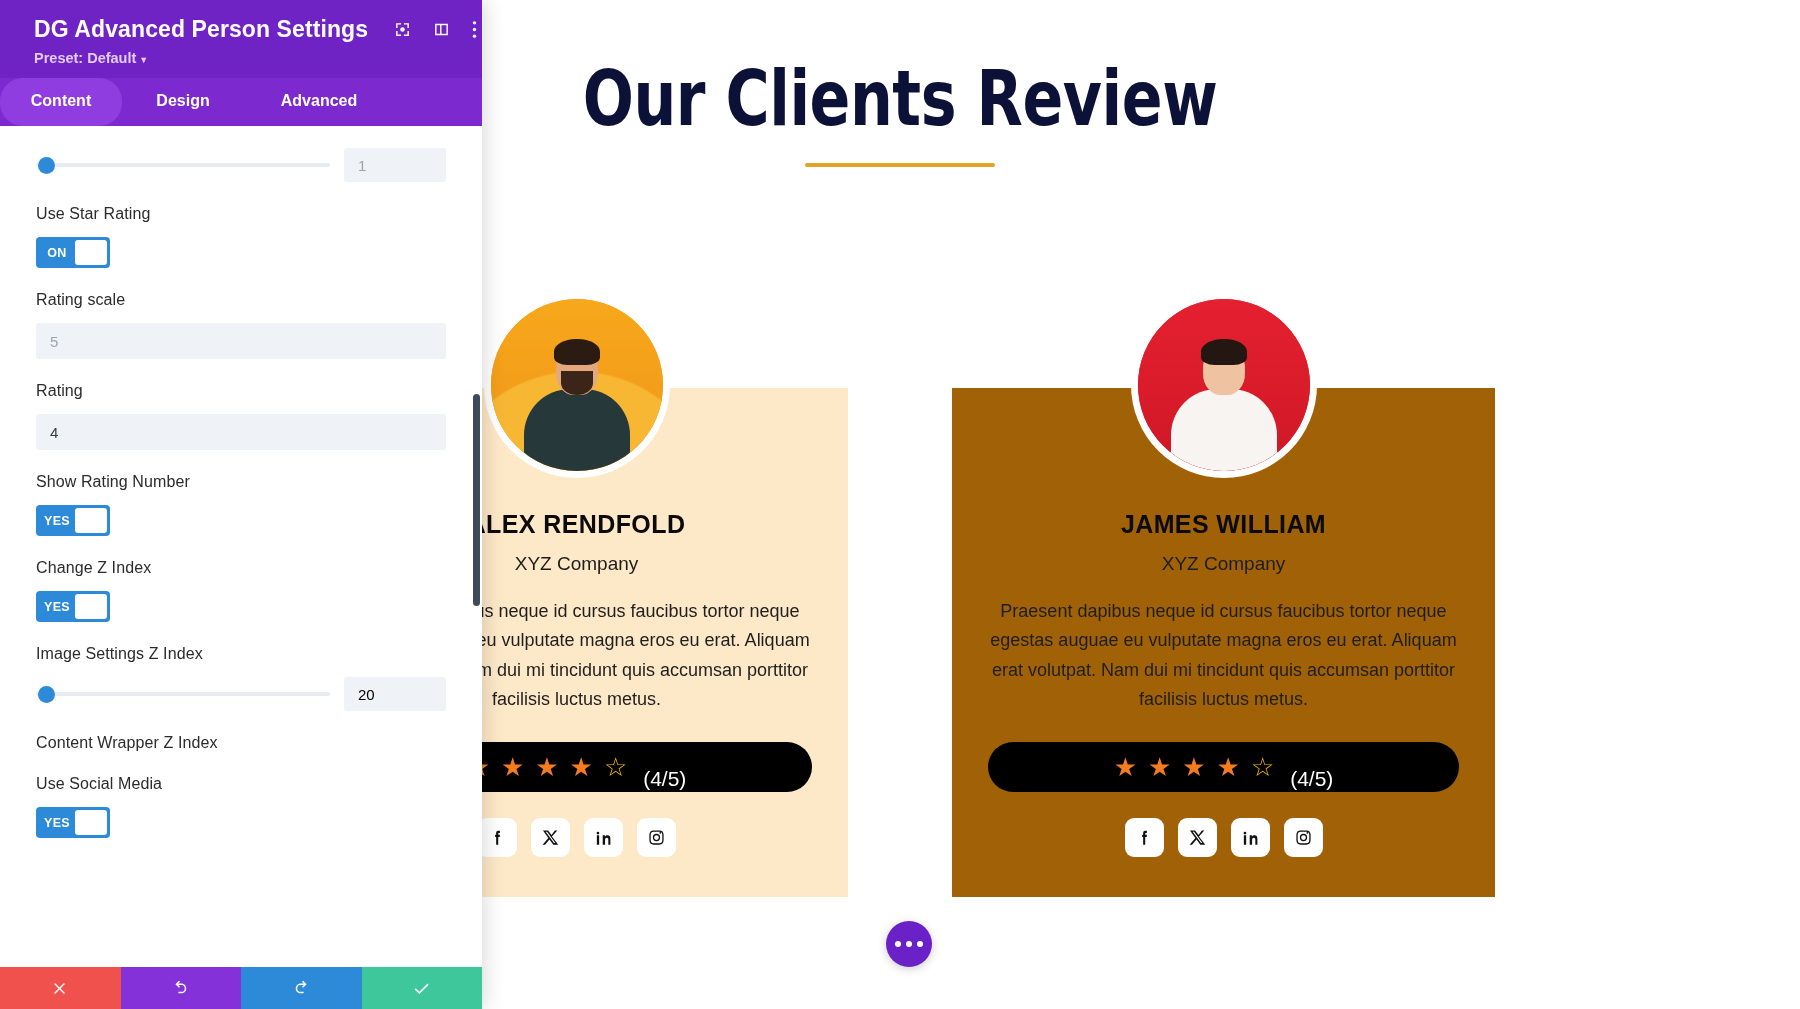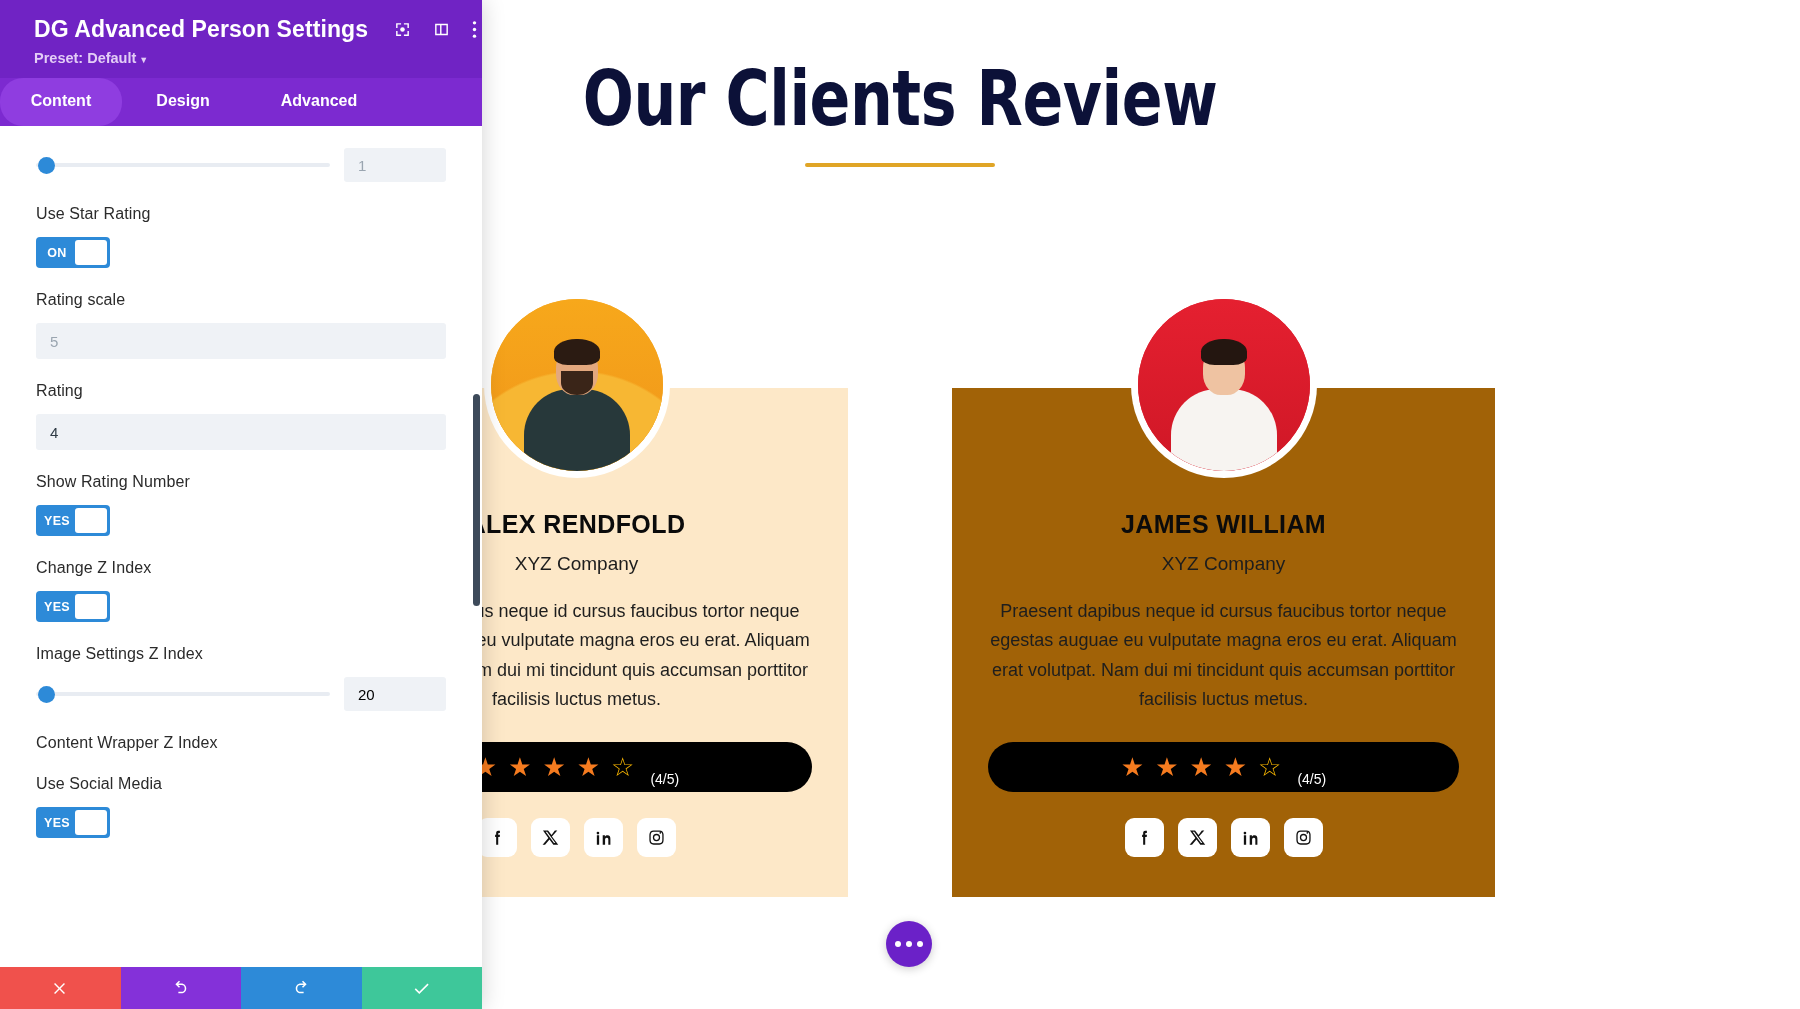--- a/index.html
+++ b/index.html
@@ -138,21 +138,21 @@
   .rating-pill {
     background: #000000;
     border-radius: 28px;
     height: 50px;
     display: flex; align-items: center; justify-content: center;
     gap: 11px;
     margin-bottom: 26px;
   }
   .star { font-size: 26px; line-height: 1; color: #f57b1f; }
   .star.empty { color: #f7b500; }
-  .rating-num { color: #ffffff; font-size: 14px; margin-left: 5px; margin-top: 24px; }
+  .rating-num { color: #ffffff; font-size: 21px; margin-left: 5px; margin-top: 24px; }
   .socials { display: flex; justify-content: center; gap: 14px; }
   .social {
     width: 39px; height: 39px;
     background: #ffffff;
     border-radius: 9px;
     display: flex; align-items: center; justify-content: center;
   }
   .social svg { width: 19px; height: 19px; fill: #111; }
 
   .fab {

